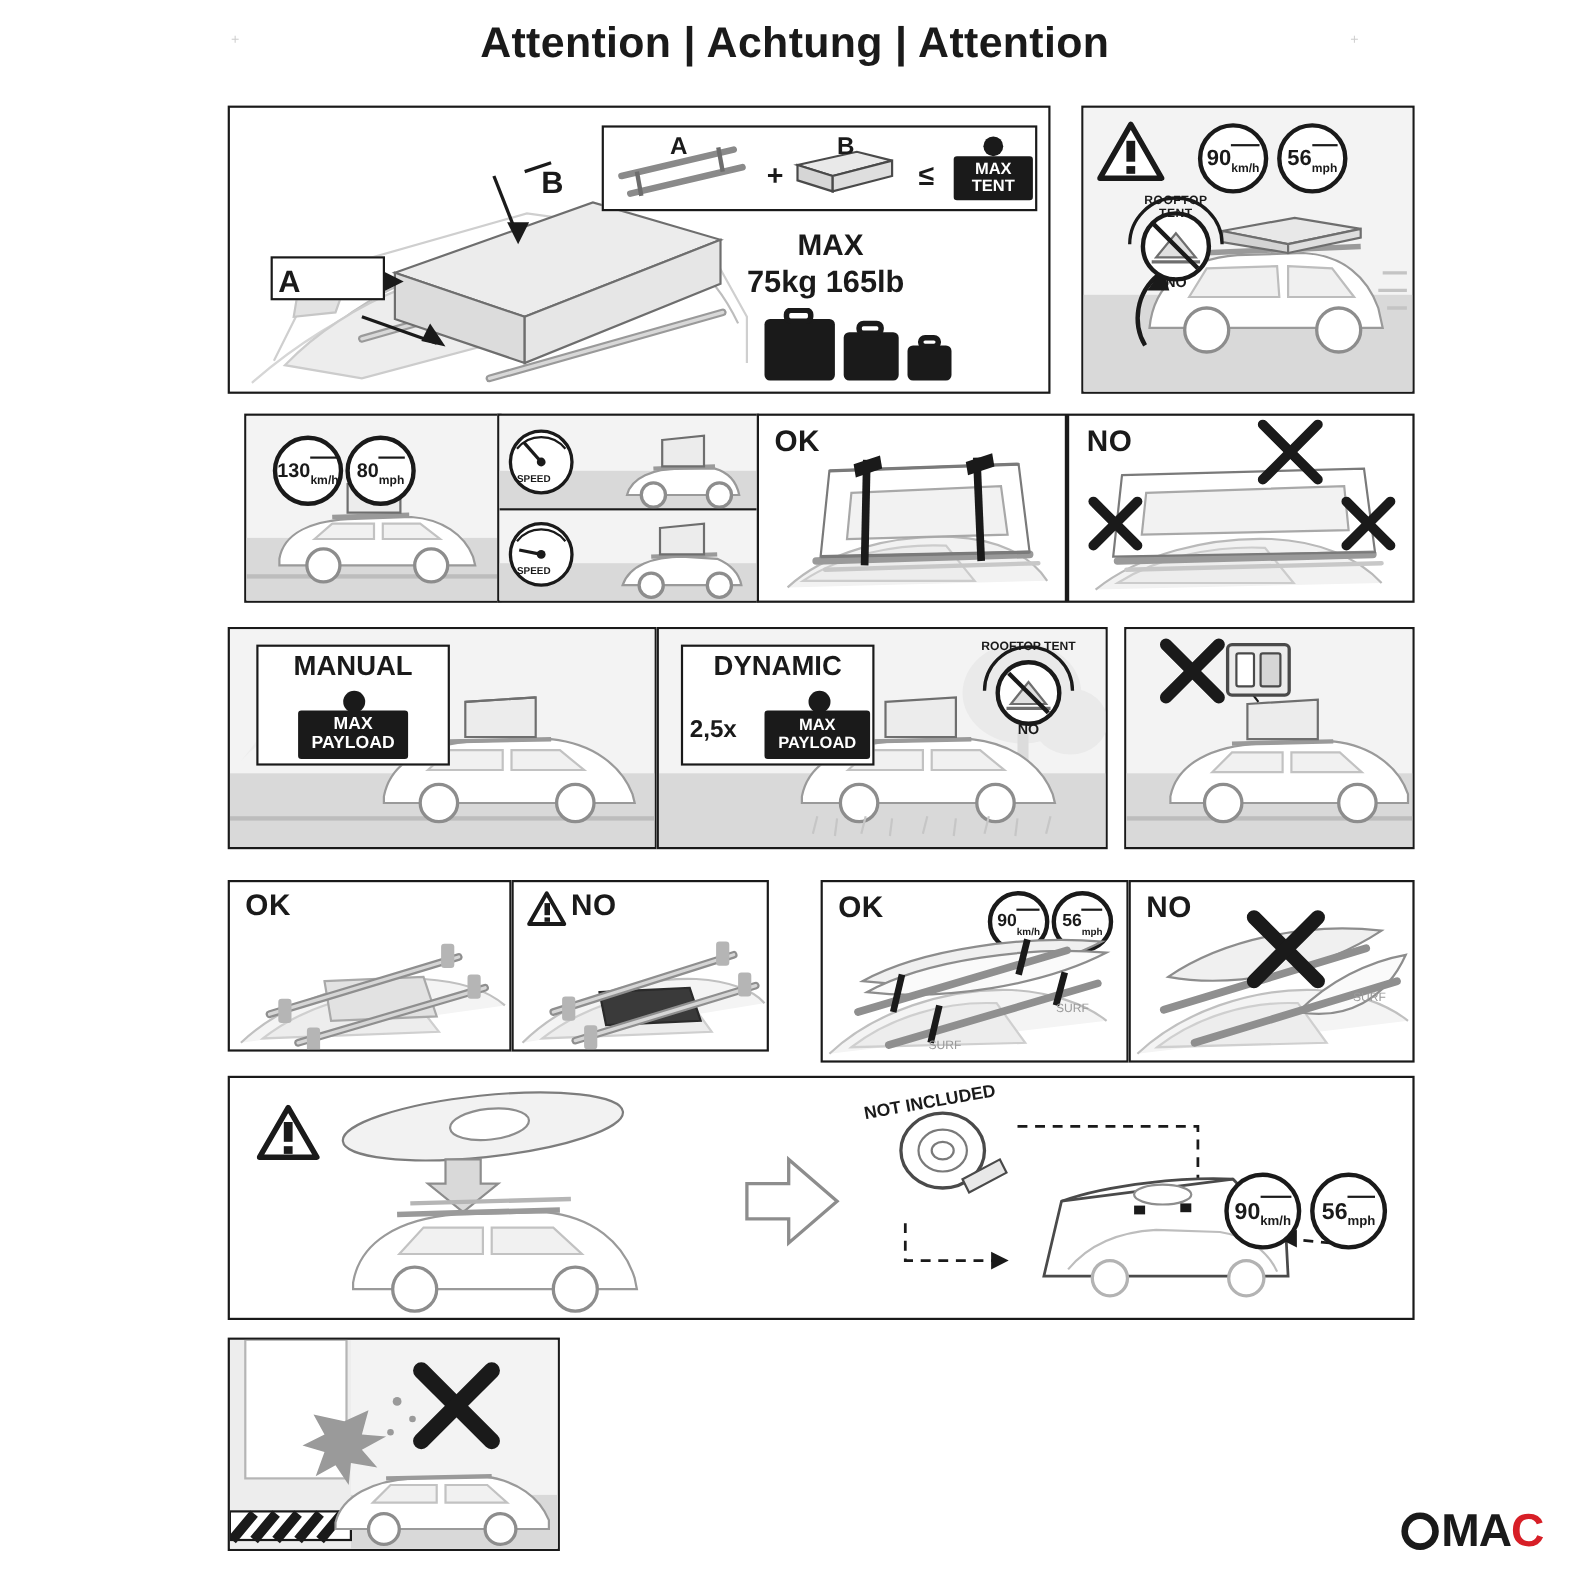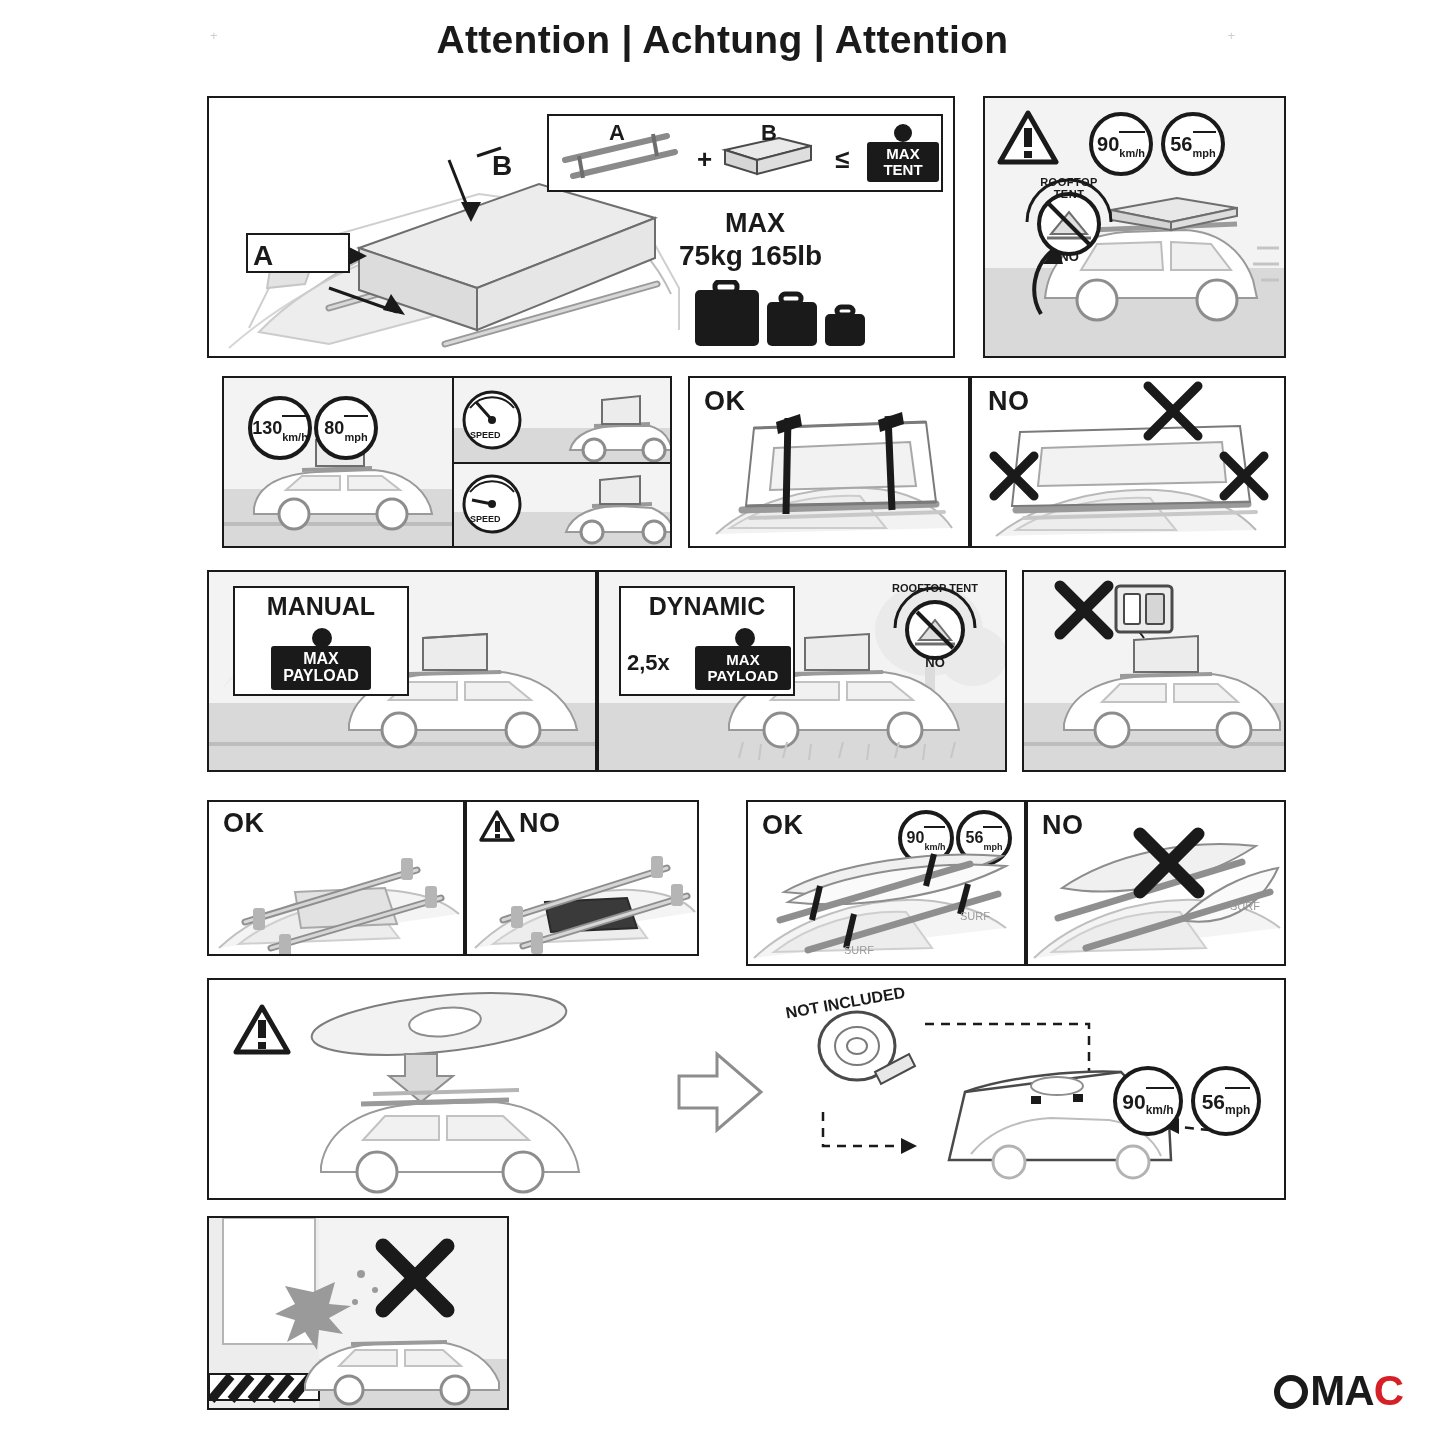--- a/index.html
+++ b/index.html
@@ -222,21 +222,21 @@
     <div class="roundel" style="left:24px;top:18px;width:56px;height:56px;">
       <span class="num" style="font-size:18px;">130</span>
       <span class="unit" style="font-size:11px;">km/h</span>
     </div>
     <div class="roundel" style="left:90px;top:18px;width:56px;height:56px;">
       <span class="num" style="font-size:18px;">80</span>
       <span class="unit" style="font-size:11px;">mph</span>
     </div>
   </div>
 
-  <div class="panel" style="left:452px;top:376px;width:220px;height:172px;">
+  <div class="panel" style="left:452px;top:376px;width:238px;height:172px;">
     <div class="sky"></div>
     <div style="position:absolute;left:0;right:0;top:50%;height:2px;background:#1a1a1a;"></div>
 
     <div style="position:absolute;left:0;top:0;right:0;height:50%;overflow:hidden;">
       <div class="ground" style="height:40%;"></div>
       <svg width="222" height="86" viewBox="0 0 222 86" style="position:absolute;left:0;top:0;">
         <circle cx="38" cy="42" r="28" fill="#fff" stroke="#1a1a1a" stroke-width="3"></circle>
         <path d="M38 42 L22 24" stroke="#1a1a1a" stroke-width="3"></path>
         <circle cx="38" cy="42" r="4" fill="#1a1a1a"></circle>
         <path d="M16 30 A28 28 0 0 1 60 30" fill="none" stroke="#1a1a1a" stroke-width="2"></path>

